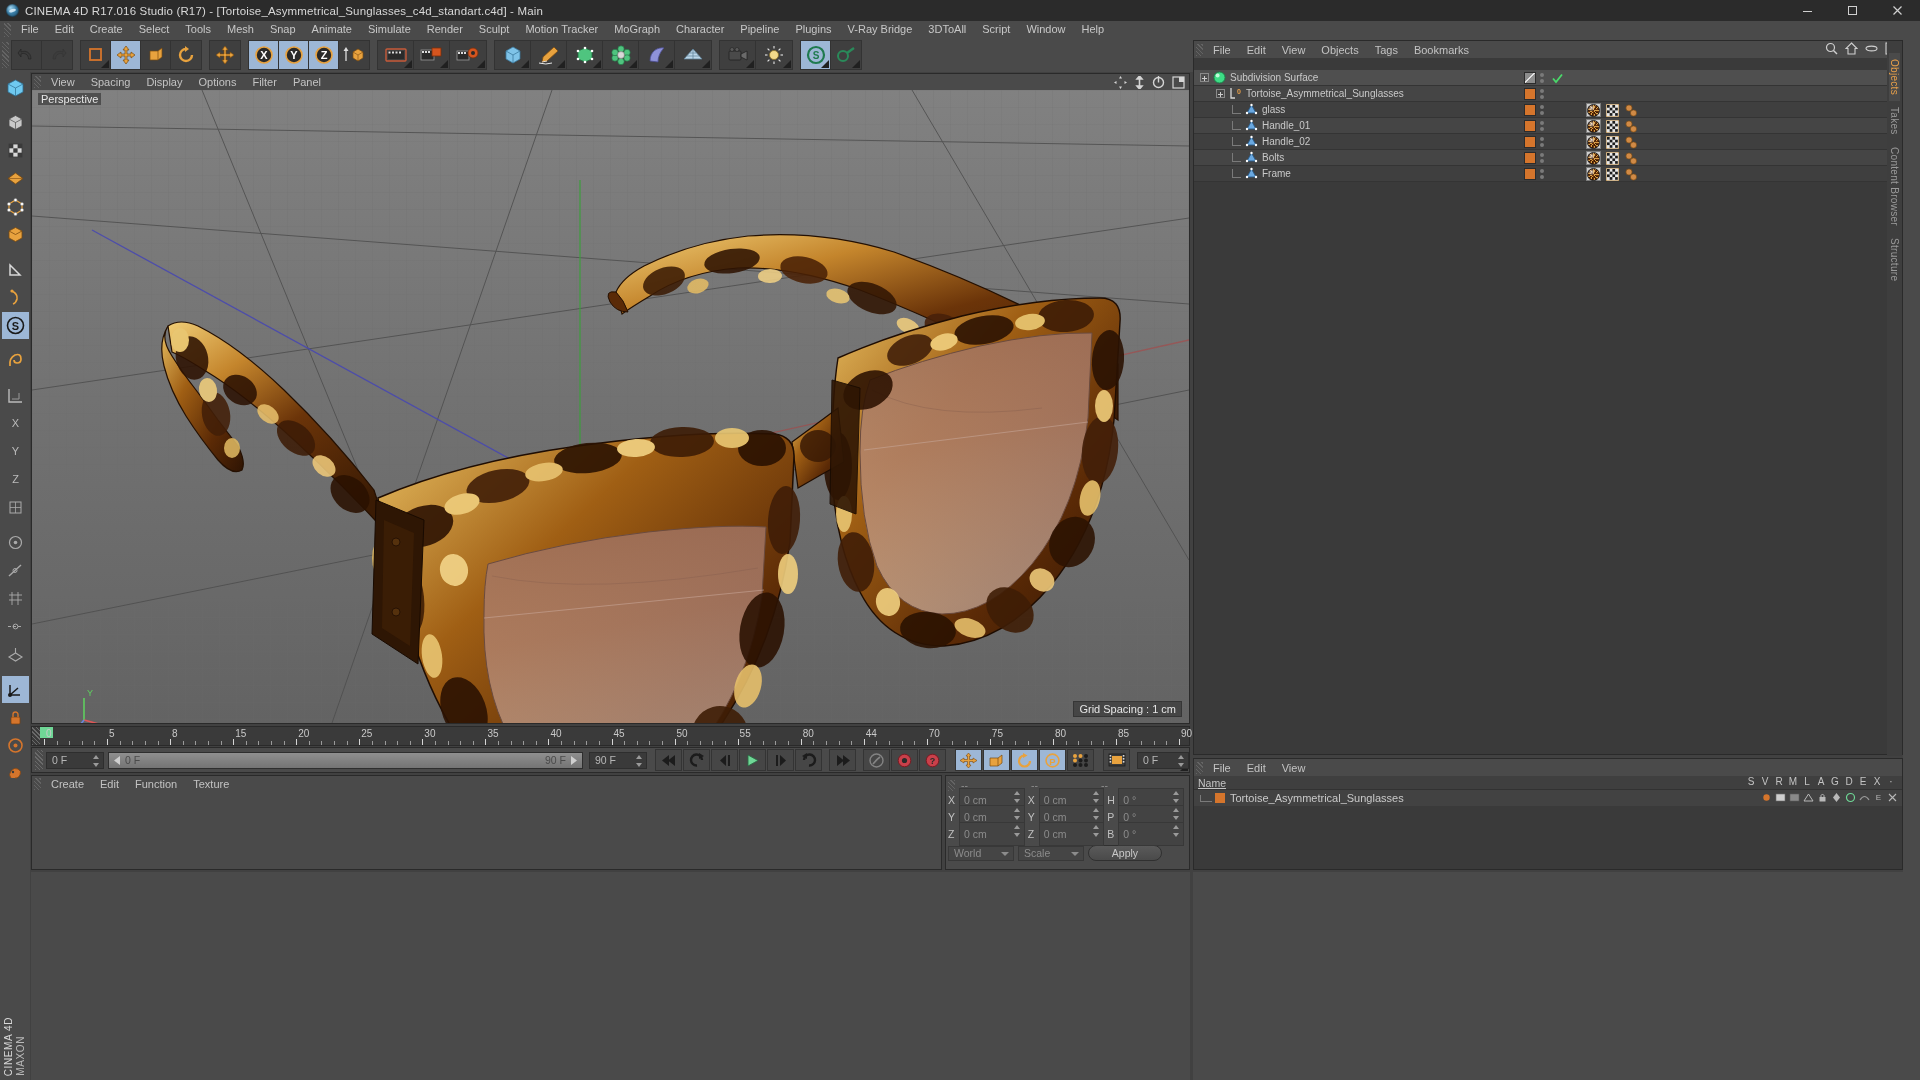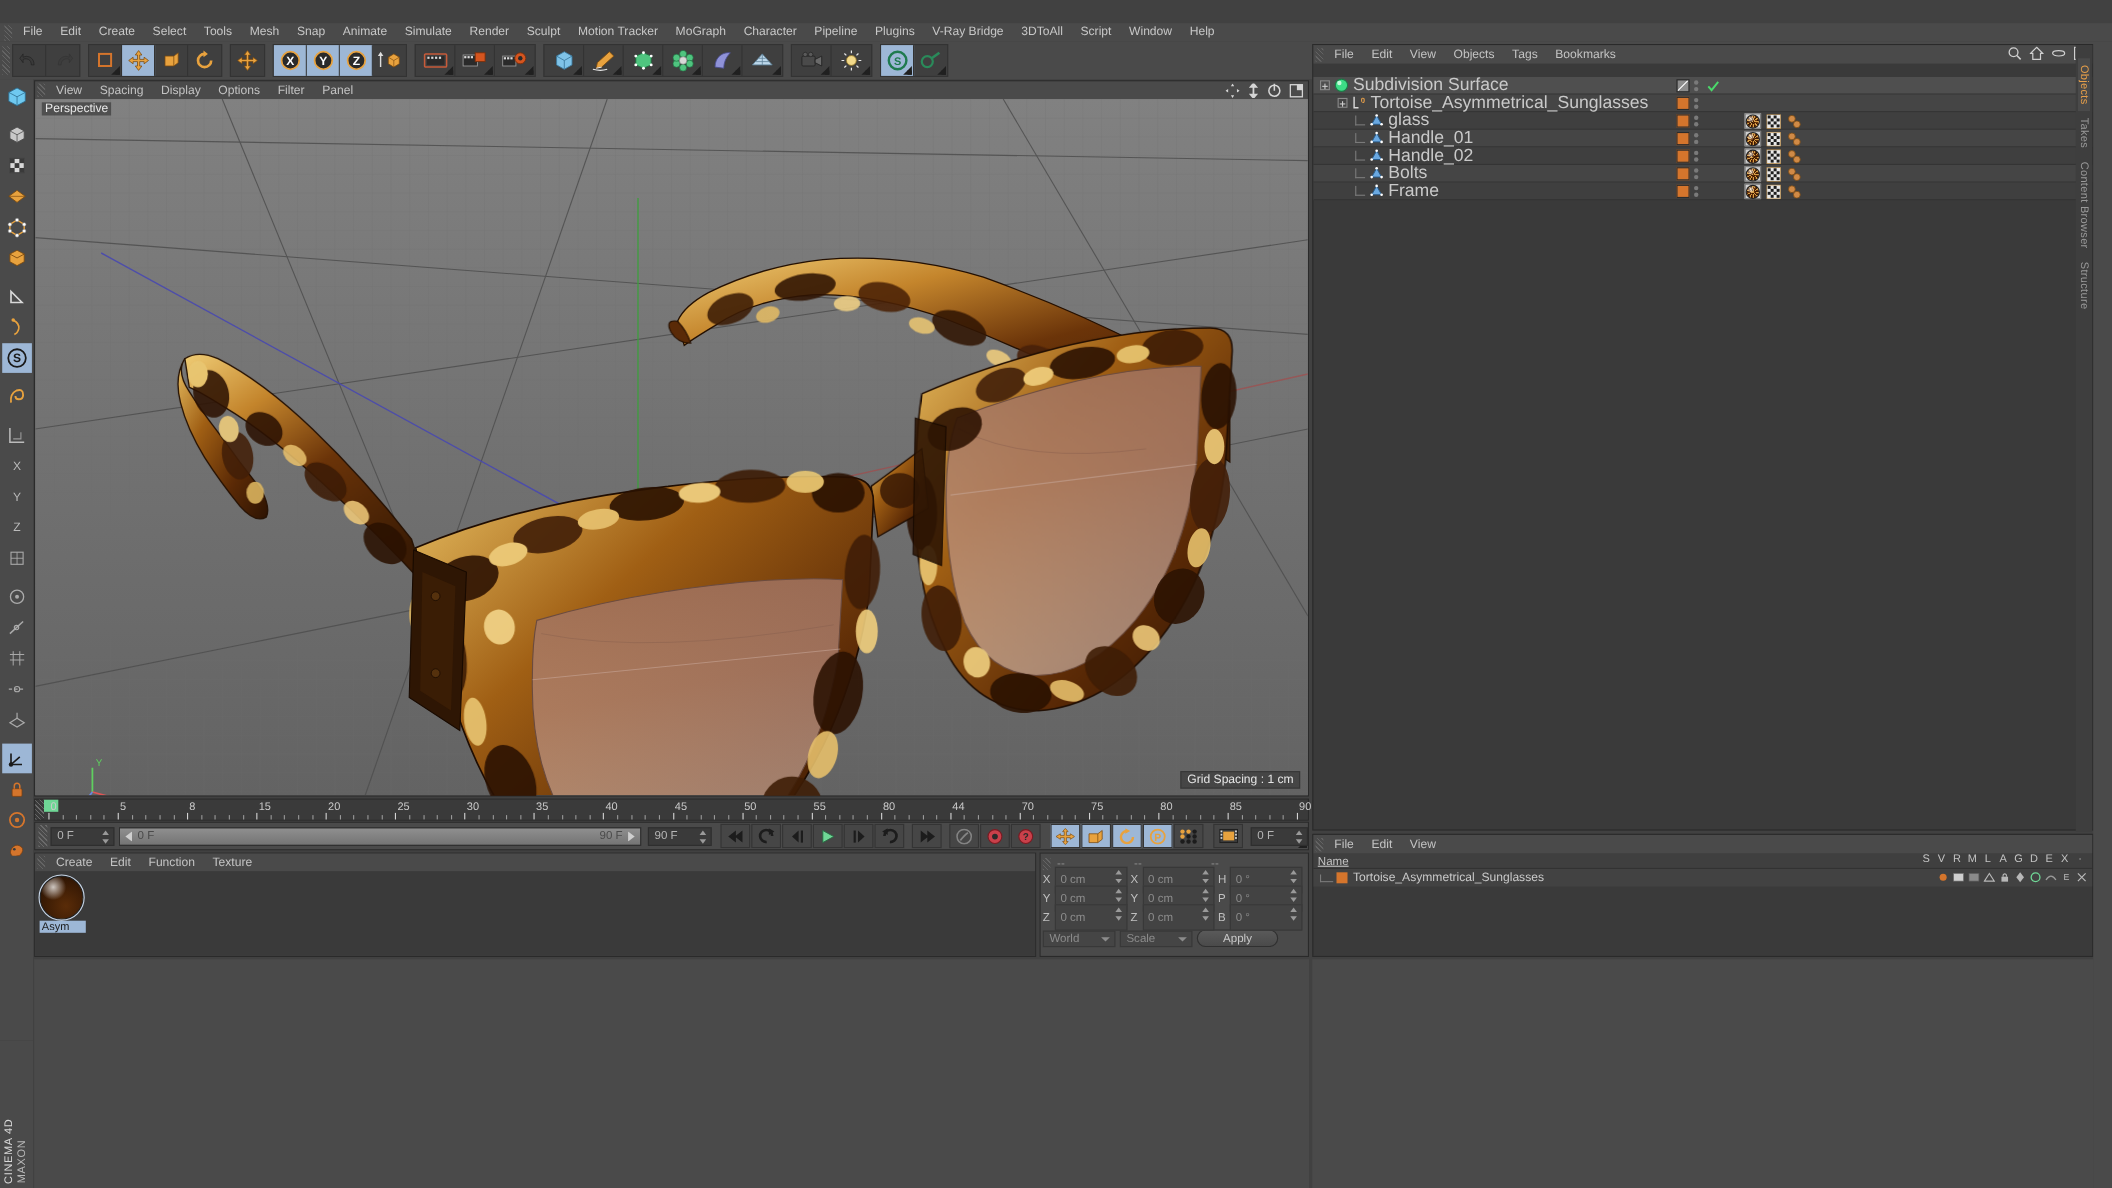--- a/index.html
+++ b/index.html
@@ -197,21 +197,21 @@
   .om-icons { position:absolute; right:4px; top:1px; display:flex; gap:7px; align-items:center;}
   .om-cols { position:relative; height:12px; background:#3a3a3a; }
   .om-row {
     display:flex; align-items:center; height:16px; position:relative;
     border-bottom:1px solid #343434;
   }
   .om-row:nth-child(odd) { background:#3f3f3f; }
   .om-row:nth-child(even) { background:#454545; }
   .om-row.sel { background:#4f4f4f; }
   .om-tree { display:flex; align-items:center; width:320px; }
-  .om-name { font-size:16px; color:#c9c9c9; margin-left:4px; white-space:nowrap; }
+  .om-name { font-size:10px; color:#c9c9c9; margin-left:4px; white-space:nowrap; }
   .om-tagzone { position:absolute; left:330px; top:0; display:flex; align-items:center; height:16px; gap:3px;}
   .om-dots { width:6px; display:flex; flex-direction:column; gap:2px; align-items:center;}
   .om-dot { width:4px; height:4px; border-radius:50%; background:#7a7a7a;}
   .tag-sq { width:13px; height:13px; }
   .om-tags { position:absolute; left:392px; top:1px; display:flex; align-items:center; gap:5px; }
   .dock-tabs {
     position:absolute; right:0; top:0; width:15px; height:715px; background:#3e3e3e;
     display:flex; flex-direction:column; align-items:center; padding-top:12px;
   }
   .dock-tab {
@@ -261,20 +261,41 @@
     position:absolute; left:1193px; top:870px; width:710px; height:210px; background:#4a4a4a;
   }
 
   svg { display:block; }
 </style>
 </head>
 <body>
 
 <div class="app">
 
+  <div class="titlebar">
+    <div class="tb-logo"></div>
+    <div class="tb-title">CINEMA 4D R17.016 Studio (R17) - [Tortoise_Asymmetrical_Sunglasses_c4d_standart.c4d] - Main</div>
+    <div class="tb-btns">
+      <div class="tb-btn">
+        <svg width="11" height="11" viewBox="0 0 11 11">
+            <rect x="1" y="6" width="9" height="1" fill="#d0d0d0"></rect>
+          </svg>
+      </div>
+      <div class="tb-btn">
+        <svg width="11" height="11" viewBox="0 0 11 11">
+            <rect x="1.5" y="1.5" width="8" height="8" fill="none" stroke="#d0d0d0" stroke-width="1"></rect>
+          </svg>
+      </div>
+      <div class="tb-btn close">
+        <svg width="11" height="11" viewBox="0 0 11 11">
+            <path d="M1.5 1.5 L9.5 9.5 M9.5 1.5 L1.5 9.5" stroke="#d0d0d0" stroke-width="1.2"></path>
+          </svg>
+      </div>
+    </div>
+  </div>
 
   <div class="menubar">
     <div class="grip" style="height:14px"></div>
     <div class="menu-item">File</div>
     <div class="menu-item">Edit</div>
     <div class="menu-item">Create</div>
     <div class="menu-item">Select</div>
     <div class="menu-item">Tools</div>
     <div class="menu-item">Mesh</div>
     <div class="menu-item">Snap</div>
@@ -1157,26 +1178,20 @@
   </div>
 
   <div class="matmgr">
     <div class="mm-menubar">
       <div class="grip" style="height:12px"></div>
       <div class="vp-menu">Create</div>
       <div class="vp-menu">Edit</div>
       <div class="vp-menu">Function</div>
       <div class="vp-menu">Texture</div>
     </div>
-    <div class="mm-body">
-      <div class="mat-chip sel">
-        <div class="mat-sphere"></div>
-        <div class="mat-name">Asym</div>
-      </div>
-    </div>
   </div>
 
   <div class="coordmgr">
     <div class="cm-head">
       <div class="grip" style="height:11px"></div>
       <div class="dash">--</div>
       <div class="dash">--</div>
       <div class="dash">--</div>
     </div>
 

